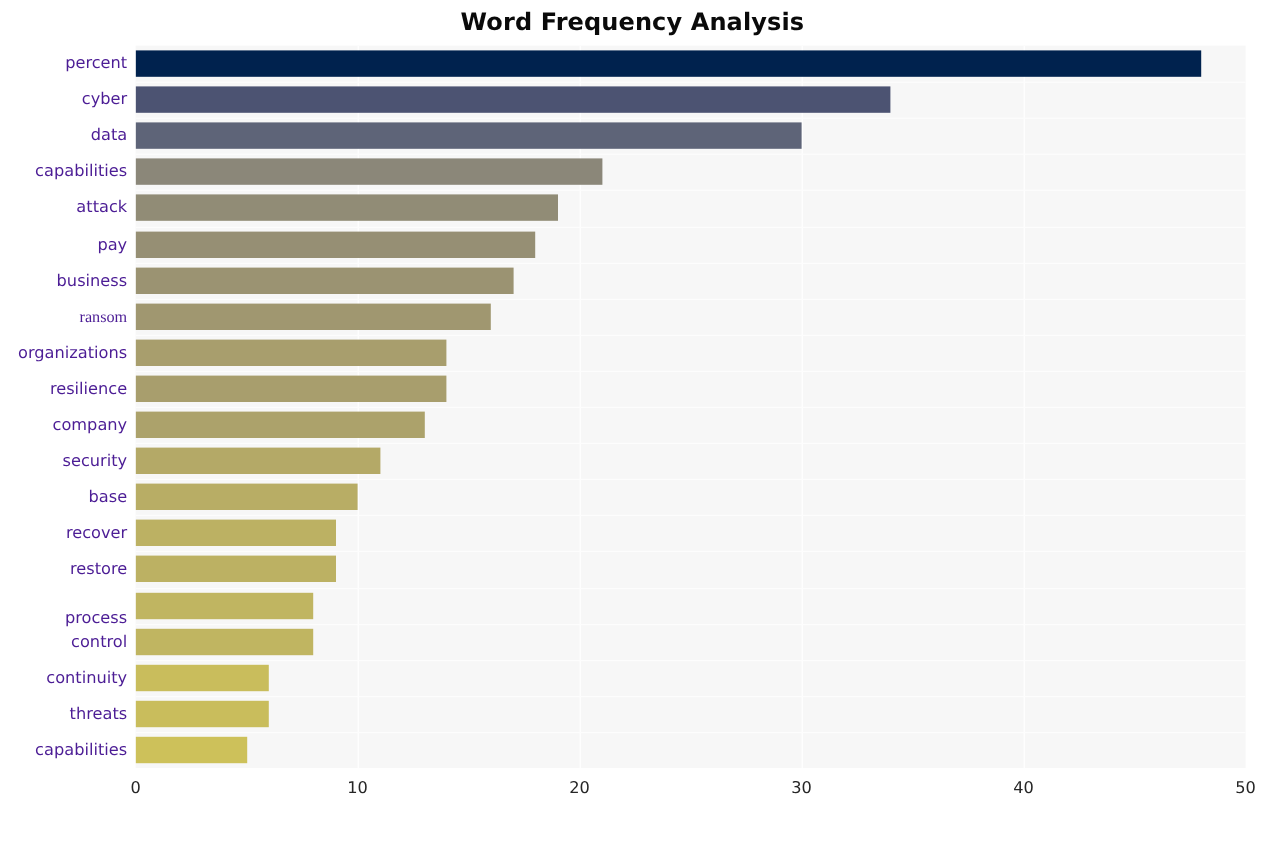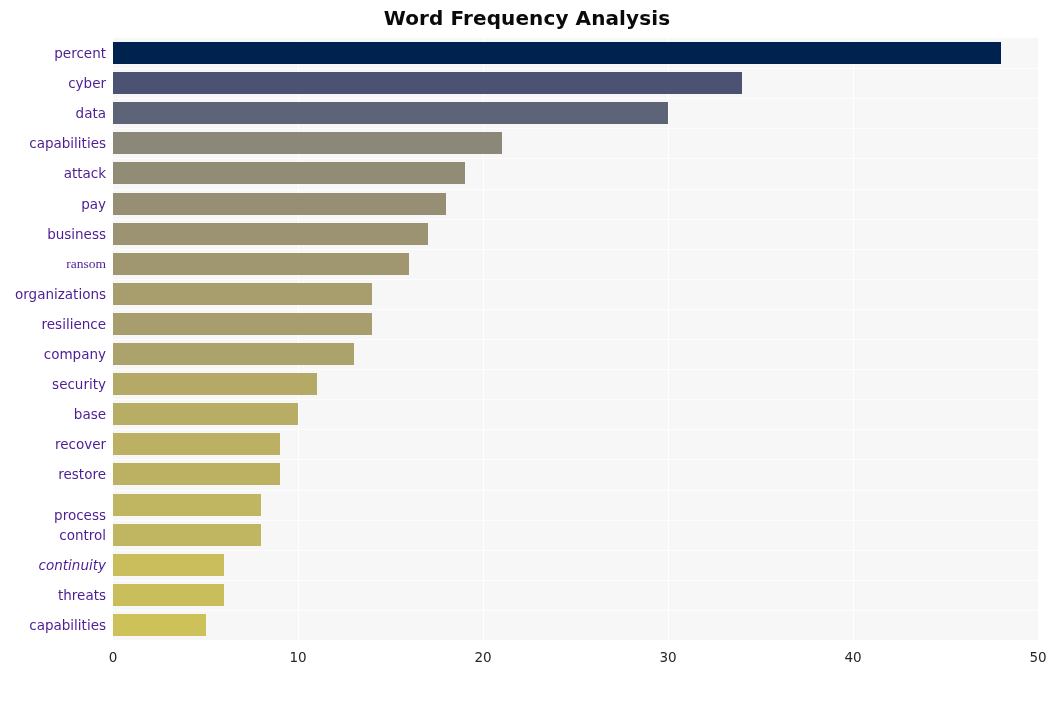--- a/index.html
+++ b/index.html
@@ -164,21 +164,21 @@
       <div class="y-label" style="top: 218.75px; font-family: Liberation Serif, serif;">ransom</div>
       <div class="y-label" style="top: 248.85px;">organizations</div>
       <div class="y-label" style="top: 278.95px;">resilience</div>
       <div class="y-label" style="top: 309.05px;">company</div>
       <div class="y-label" style="top: 339.15px;">security</div>
       <div class="y-label" style="top: 369.25px;">base</div>
       <div class="y-label" style="top: 399.35px;">recover</div>
       <div class="y-label" style="top: 429.45px;">restore</div>
       <div class="y-label" style="top: 459.55px; margin-top: 10px;">process</div>
       <div class="y-label" style="top: 489.65px;">control</div>
-      <div class="y-label" style="top: 519.75px; font-style: italic;">continuity</div>
+      <div class="y-label" style="top: 519.75px;">continuity</div>
       <div class="y-label" style="top: 549.85px;">threats</div>
       <div class="y-label" style="top: 579.95px;">capabilities</div>
     </div>
 
   <div id="x-labels">
       <div class="x-label" style="left: 113px;">0</div>
       <div class="x-label" style="left: 298px;">10</div>
       <div class="x-label" style="left: 483px;">20</div>
       <div class="x-label" style="left: 668px;">30</div>
       <div class="x-label" style="left: 853px;">40</div>

